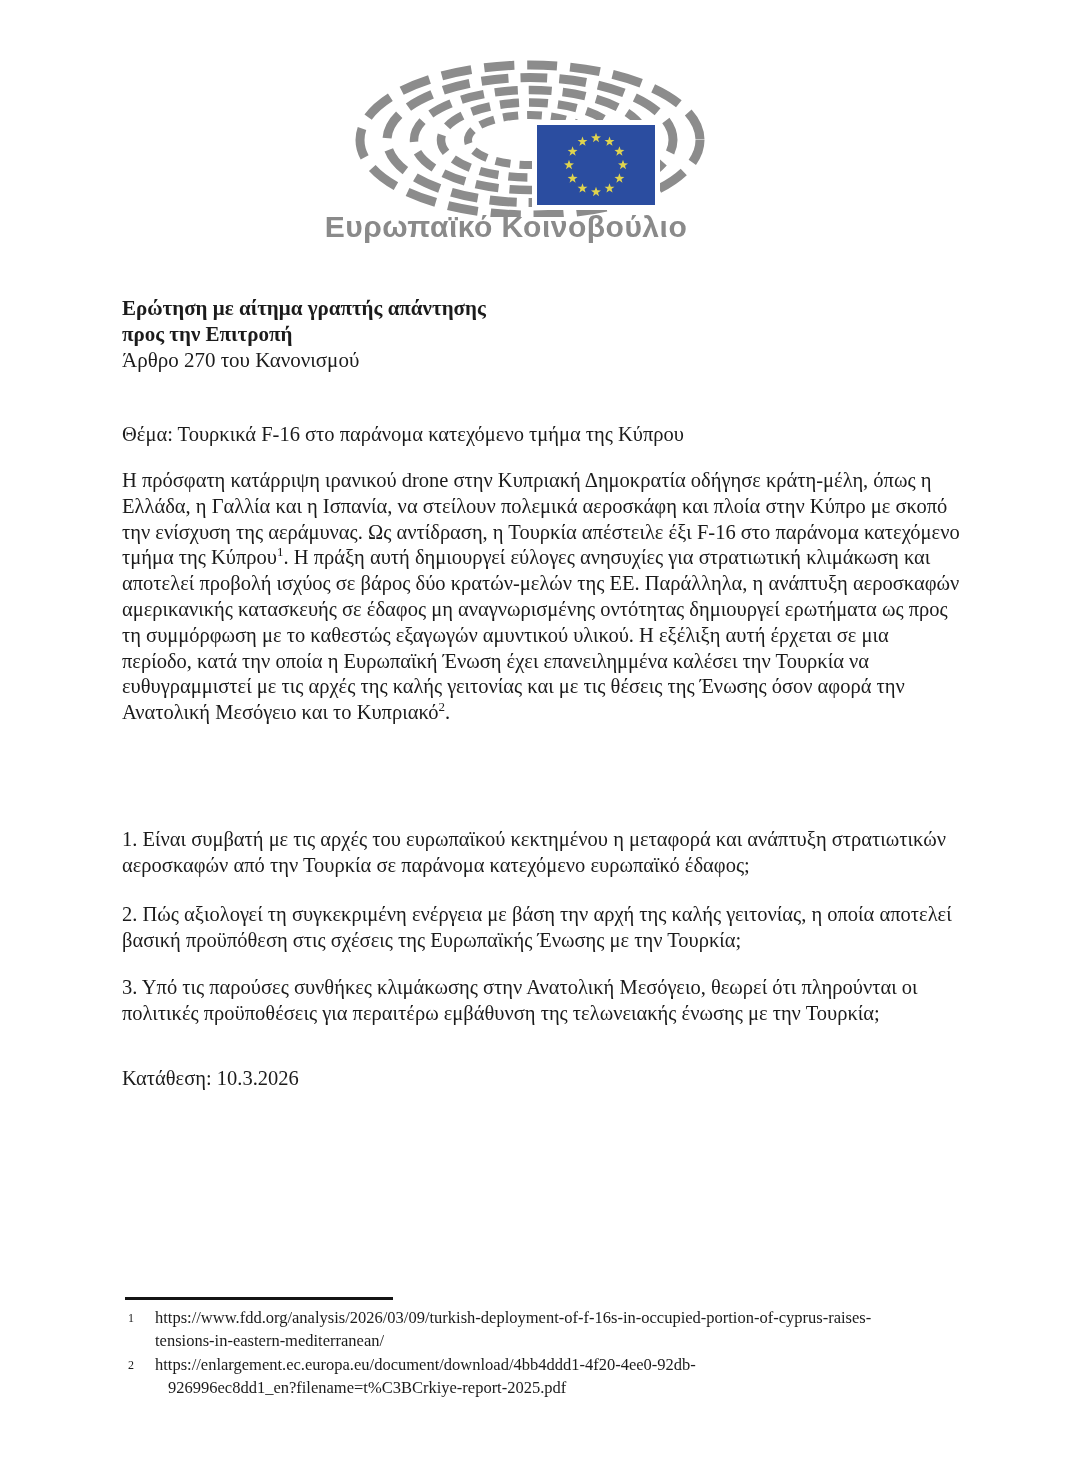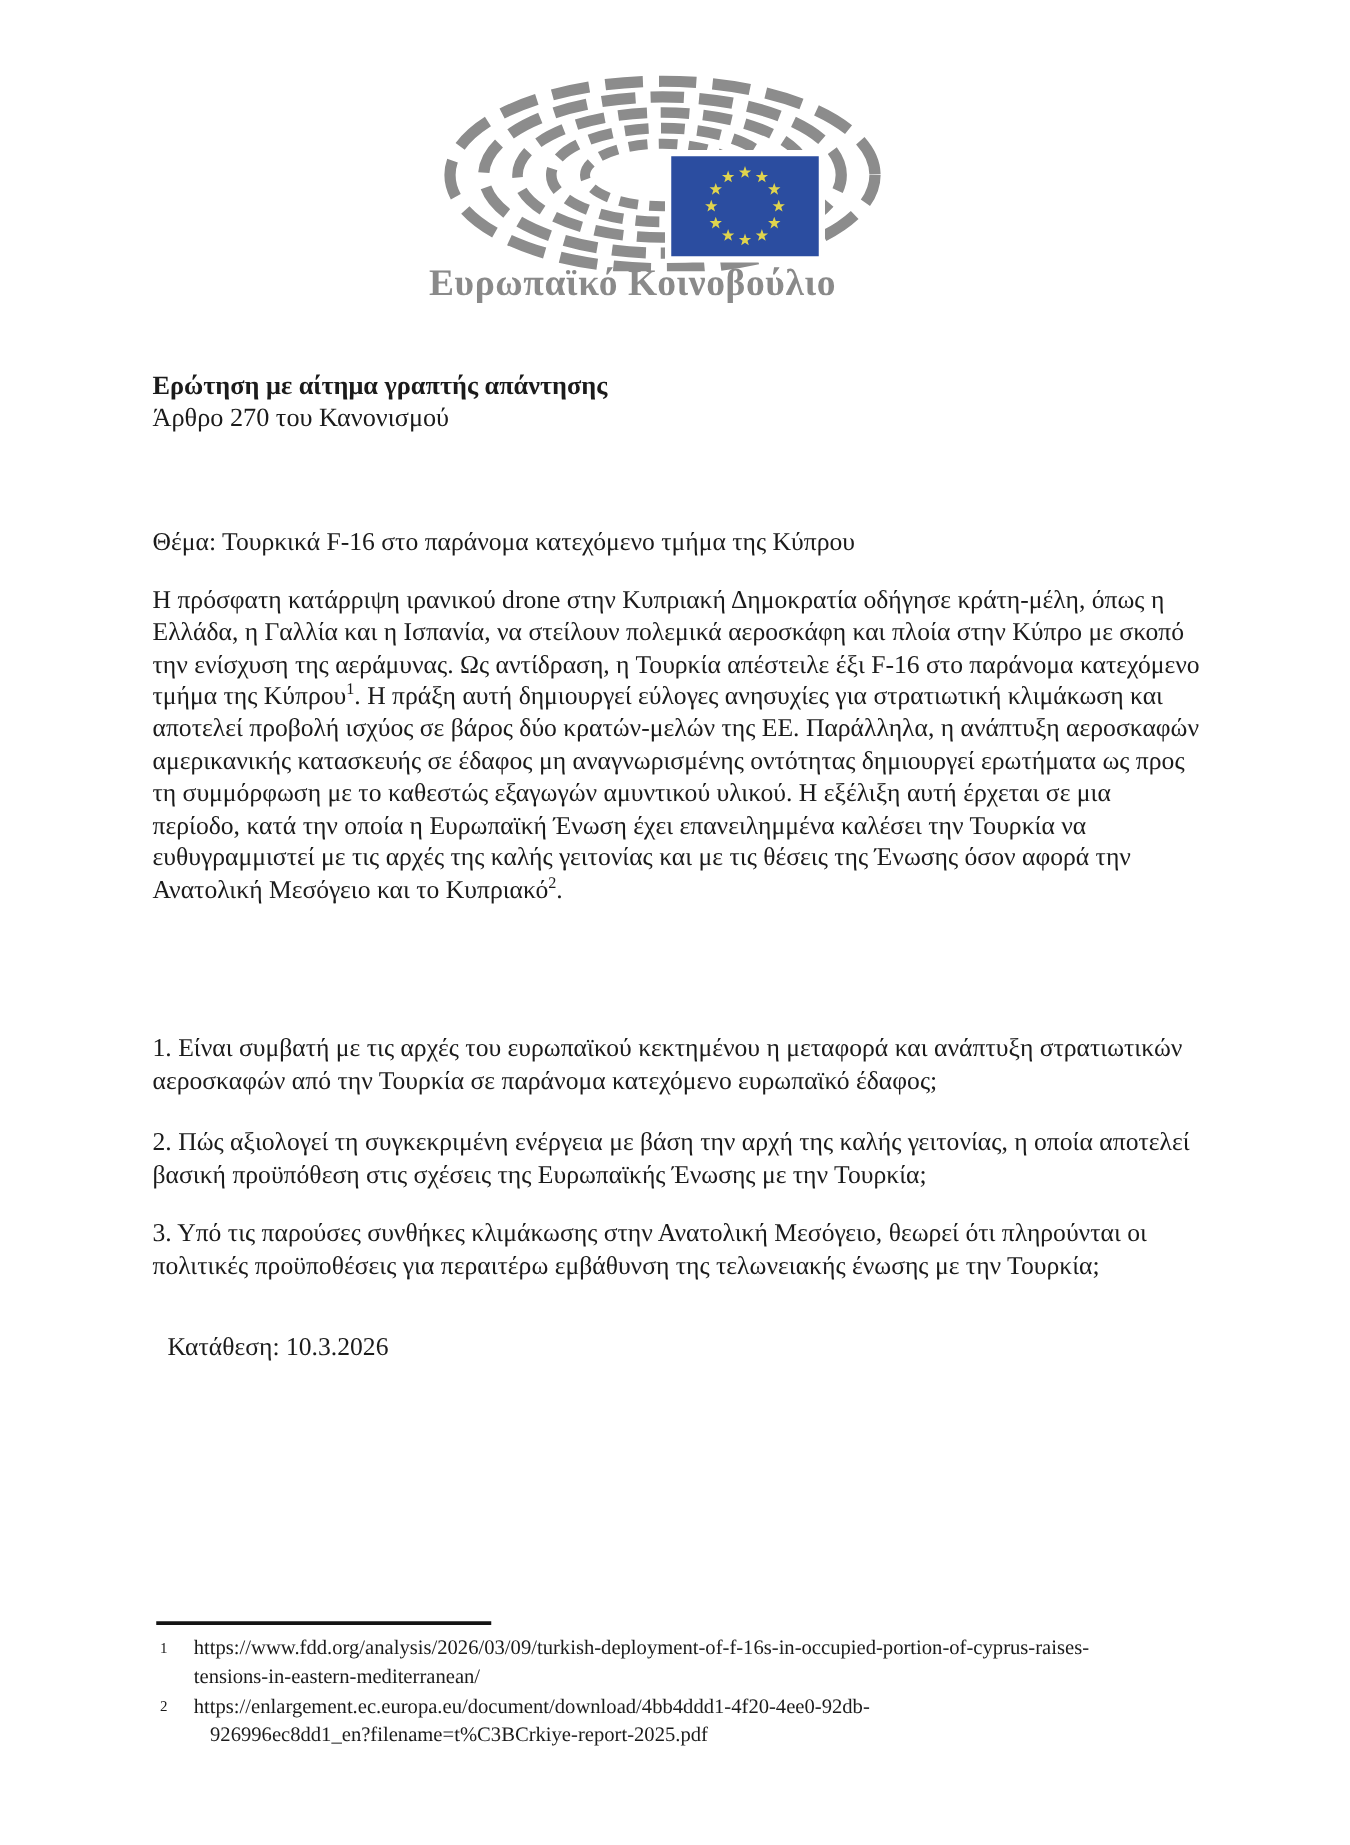--- a/index.html
+++ b/index.html
@@ -9,36 +9,36 @@
     background:#ffffff;
     font-family:"Liberation Serif","DejaVu Serif",serif;
     color:#1b1b1b;
     overflow:hidden;
   }
   
   .logo-block{position:absolute;left:330px;top:52px;width:420px;height:200px;}
   .logo-caption{
     position:absolute;left:-34px;top:158px;width:420px;
     text-align:center;
-    font-family:Liberation Serif, serif;
+    font-family:Liberation Sans, sans-serif;
     font-weight:bold;font-size:30px;letter-spacing:0.5px;
     color:#8a8a8a;
   }
   
   .tb{position:absolute;left:122px;width:840px;font-size:20.5px;line-height:25.8px;}
   .hdr{top:295px;font-size:21px;line-height:26px;}
   .hdr .b{font-weight:bold;}
   .subject{top:422px;}
   .para{top:468px;}
   .para sup,.q sup{font-size:13px;line-height:0;}
   .intro{top:765px;}
   .q1{top:827px;}
   .q2{top:902px;}
   .q3{top:975px;}
-  .date{top:1066px;margin-left:12px;}
+  .date{top:1066px;}
   
   .fn-rule{position:absolute;left:125px;top:1297px;width:268px;border-top:3px solid #141414;}
   .footnotes{position:absolute;left:128px;top:1306px;width:840px;font-size:16.5px;line-height:23px;}
   .fn-row{display:flex;align-items:flex-start;}
   .fn-marker{width:27px;flex:0 0 27px;font-size:12px;padding-top:1px;}
   .fn-text{flex:1;}
   .fn-indent{padding-left:13px;}
   .fn2{margin-top:1px;}
 </style>
 </head>
@@ -77,20 +77,21 @@
           <use href="#ep-star" x="242.6" y="99.5"></use>
           <use href="#ep-star" x="252.5" y="89.6"></use>
         </g>
       </g>
     </svg>
     <div class="logo-caption">Ευρωπαϊκό Κοινοβούλιο</div>
   </div>
 
   <div class="tb hdr">
     <div class="b">Ερώτηση με αίτημα γραπτής απάντησης</div>
+    <div class="b">προς την Επιτροπή</div>
     <div>Άρθρο 270 του Κανονισμού</div>
   </div>
 
   <div class="tb subject">Θέμα: Τουρκικά F-16 στο παράνομα κατεχόμενο τμήμα της Κύπρου</div>
 
   <div class="tb para"><span>Η πρόσφατη κατάρριψη ιρανικού drone στην Κυπριακή Δημοκρατία οδήγησε κράτη-μέλη, όπως η Ελλάδα, η Γαλλία και η Ισπανία, να στείλουν πολεμικά αεροσκάφη και πλοία στην Κύπρο με σκοπό την ενίσχυση της αεράμυνας. Ως αντίδραση, η Τουρκία απέστειλε έξι F-16 στο παράνομα κατεχόμενο τμήμα της Κύπρου</span><sup>1</sup><span>. Η πράξη αυτή δημιουργεί εύλογες ανησυχίες για στρατιωτική κλιμάκωση και αποτελεί προβολή ισχύος σε βάρος δύο κρατών-μελών της ΕΕ. Παράλληλα, η ανάπτυξη αεροσκαφών αμερικανικής κατασκευής σε έδαφος μη αναγνωρισμένης οντότητας δημιουργεί ερωτήματα ως προς τη συμμόρφωση με το καθεστώς εξαγωγών αμυντικού υλικού. Η εξέλιξη αυτή έρχεται σε μια περίοδο, κατά την οποία η Ευρωπαϊκή Ένωση έχει επανειλημμένα καλέσει την Τουρκία να ευθυγραμμιστεί με τις αρχές της καλής γειτονίας και με τις θέσεις της Ένωσης όσον αφορά την Ανατολική Μεσόγειο και το Κυπριακό</span><sup>2</sup><span>.</span></div>
 
 
   <div class="tb q q1">1. Είναι συμβατή με τις αρχές του ευρωπαϊκού κεκτημένου η μεταφορά και ανάπτυξη στρατιωτικών αεροσκαφών από την Τουρκία σε παράνομα κατεχόμενο ευρωπαϊκό έδαφος;</div>
   <div class="tb q q2">2. Πώς αξιολογεί τη συγκεκριμένη ενέργεια με βάση την αρχή της καλής γειτονίας, η οποία αποτελεί βασική προϋπόθεση στις σχέσεις της Ευρωπαϊκής Ένωσης με την Τουρκία;</div>

